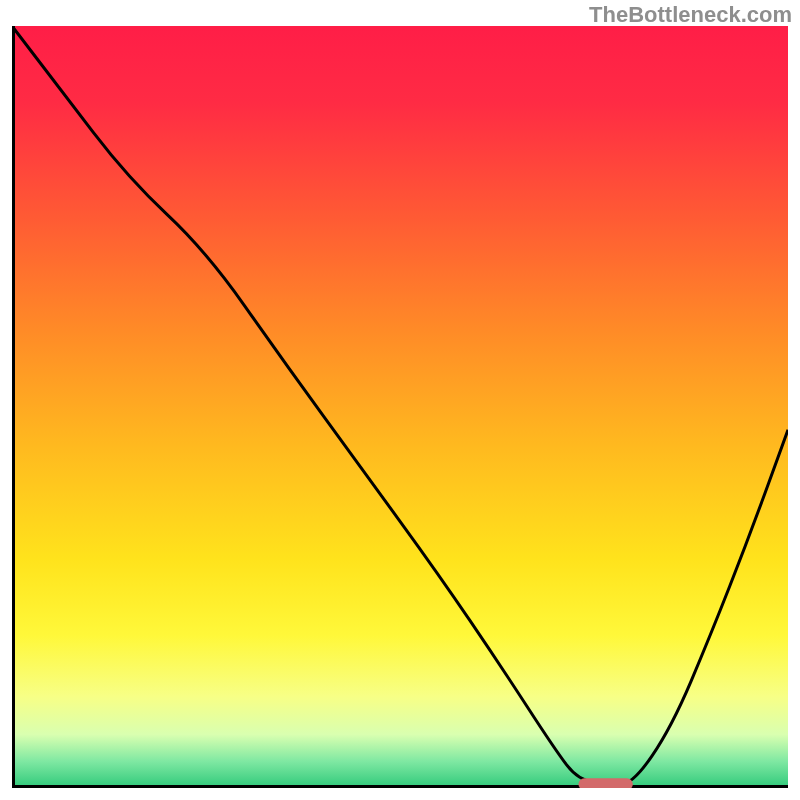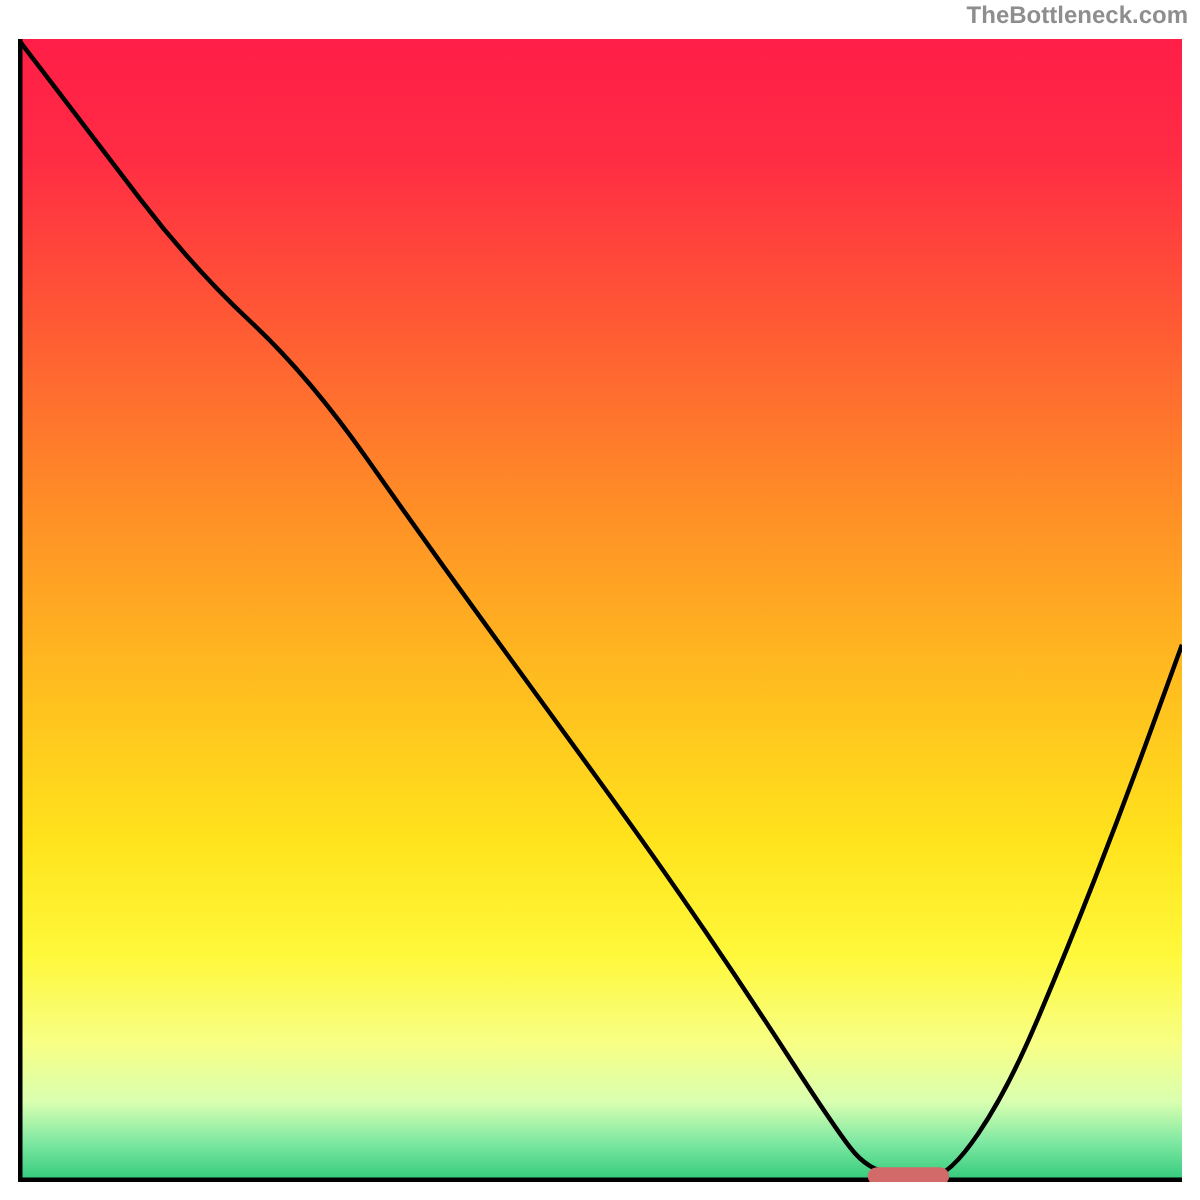--- a/index.html
+++ b/index.html
@@ -12,21 +12,21 @@
   }
   .wrap {
     position: relative;
     width: 800px;
     height: 800px;
   }
   .watermark {
     position: absolute;
     top: 2px;
     right: 8px;
-    font-size: 16px;
+    font-size: 22px;
     font-weight: 600;
     color: #8e8e8e;
     letter-spacing: 0px;
   }
   .chart {
     position: absolute;
     left: 12px;
     top: 26px;
     width: 776px;
     height: 762px;

